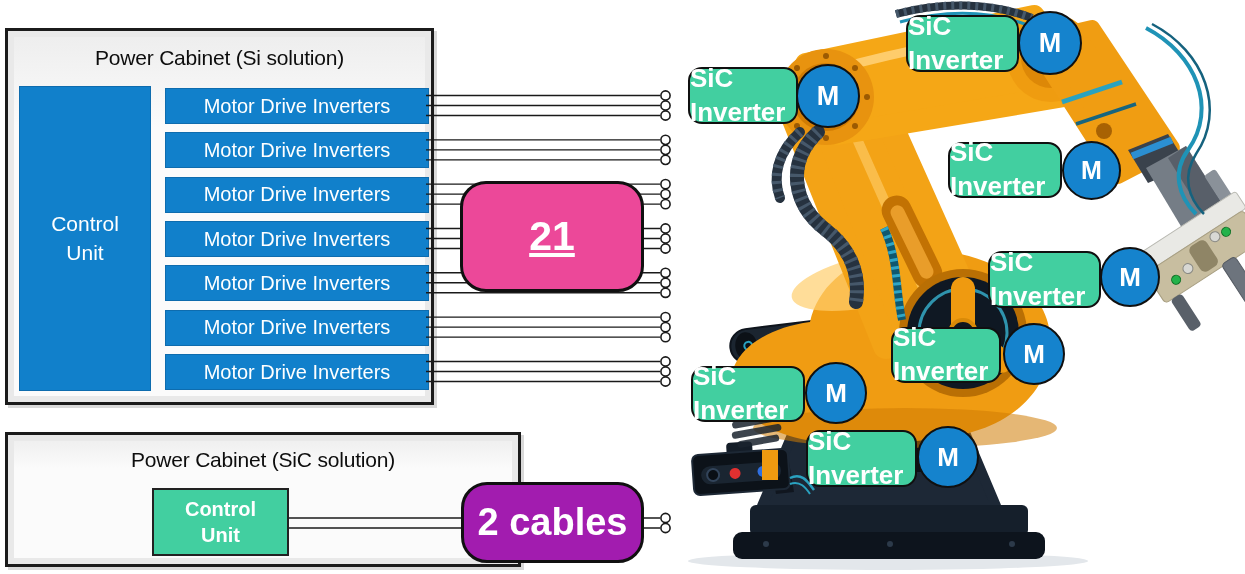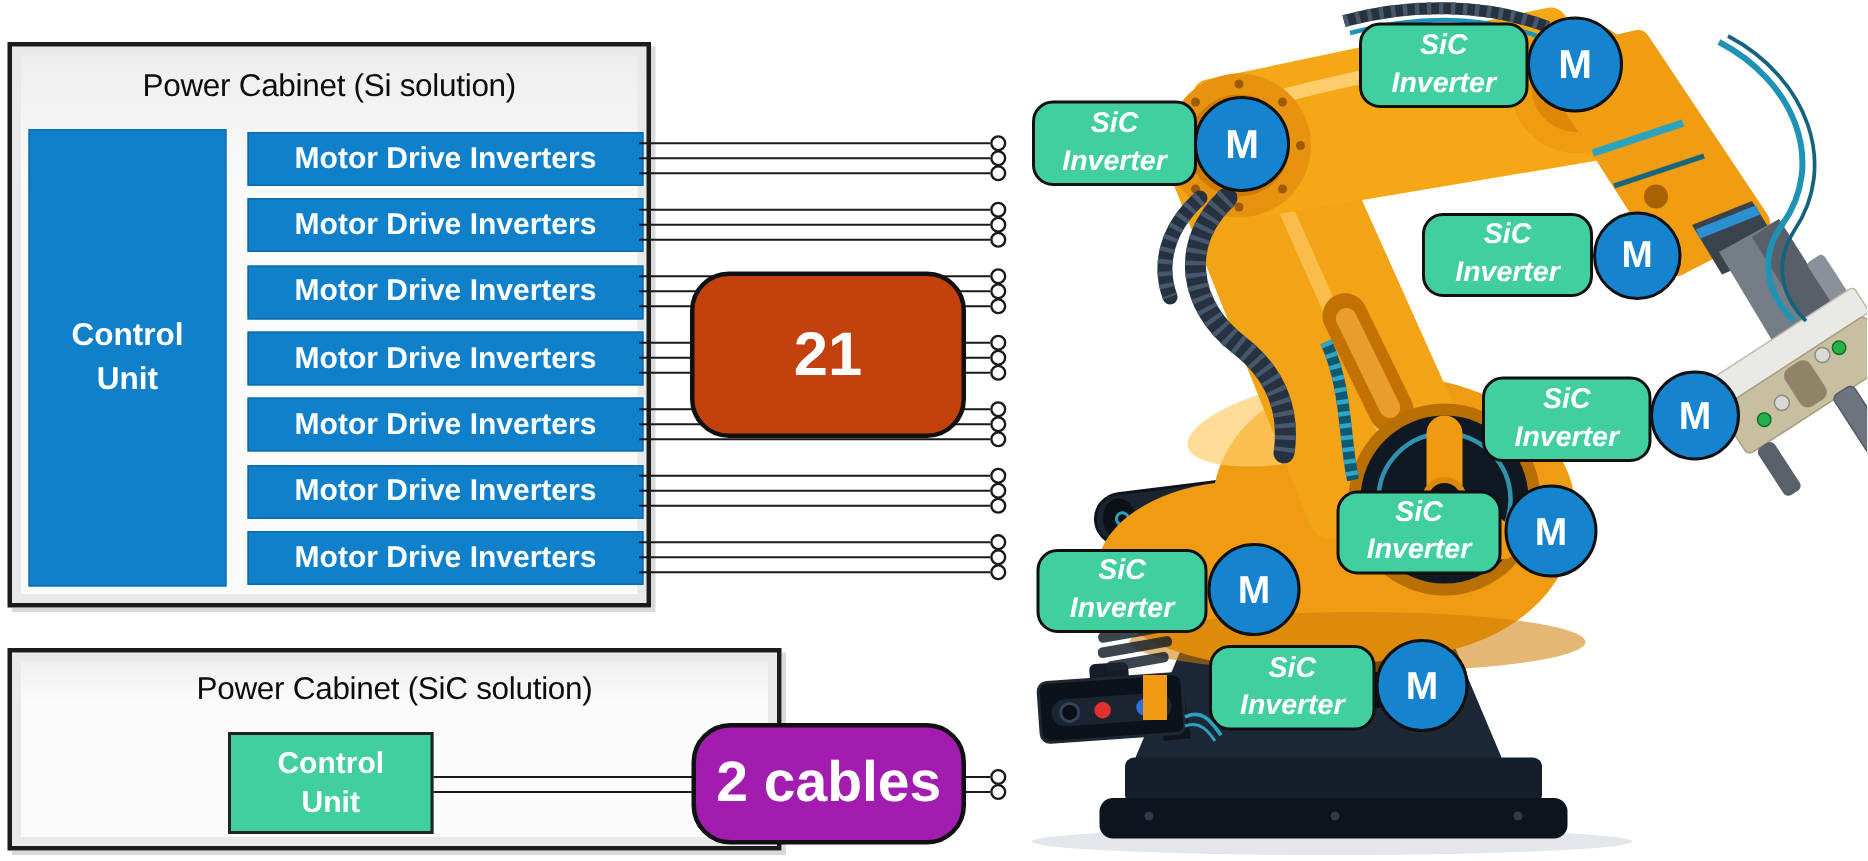--- a/index.html
+++ b/index.html
@@ -13,44 +13,44 @@
     background:linear-gradient(#ededed,#fbfbfb 26%,#fbfbfb);
     box-shadow:inset 0 0 0 6px #e9e9e9, 3px 3px 0 #d9d9d9;
     z-index:1;
   }
   .cab-title{
     position:absolute;left:0;right:0;text-align:center;
     color:#0d0d0d;font-size:21px;letter-spacing:-.2px;
   }
   .blue-box{
     position:absolute;box-sizing:border-box;background:#1180cb;border:1px solid #0e6cae;
-    color:#fff;font-weight:bold;display:flex;align-items:center;justify-content:center;
+    color:#fff;font-weight:normal;display:flex;align-items:center;justify-content:center;
     text-align:center;
   }
   .green-box{
     position:absolute;box-sizing:border-box;background:#42cfa0;border:2px solid #222;
     color:#fff;font-weight:bold;display:flex;flex-direction:column;align-items:center;justify-content:center;
     text-align:center;line-height:1.3;
   }
   .inv-row{left:157px;width:264px;height:36px;font-size:20px;}
   
   #scene{position:absolute;left:0;top:0;z-index:2;}
   
   .badge{
     position:absolute;box-sizing:border-box;border:3px solid #101010;border-radius:26px;
     color:#fff;font-weight:bold;display:flex;flex-direction:column;align-items:center;justify-content:center;
     text-align:center;line-height:1.12;z-index:3;
   }
-  .badge-blue{background:#c2410c;}
+  .badge-blue{background:#ec4899;text-decoration:underline;}
   .badge-green{background:#a21caf;}
   
   .sic-label{
     position:absolute;box-sizing:border-box;background:#42cfa0;border:2.5px solid #101010;border-radius:14px;
-    color:#fff;font-weight:bold;font-size:19px;line-height:1.3;
-    display:flex;flex-direction:column;align-items:center;justify-content:center;text-align:center;z-index:5;font-style:italic;
+    color:#fff;font-weight:bold;font-size:26px;line-height:1.3;
+    display:flex;flex-direction:column;align-items:flex-start;justify-content:center;text-align:center;z-index:5;
   }
   .m-circle{
     position:absolute;box-sizing:border-box;background:#1583cd;border:2.5px solid #101010;border-radius:50%;
     color:#fff;font-weight:bold;display:flex;align-items:center;justify-content:center;z-index:4;
   }
 </style>
 </head>
 <body>
 
 <div id="canvas">

